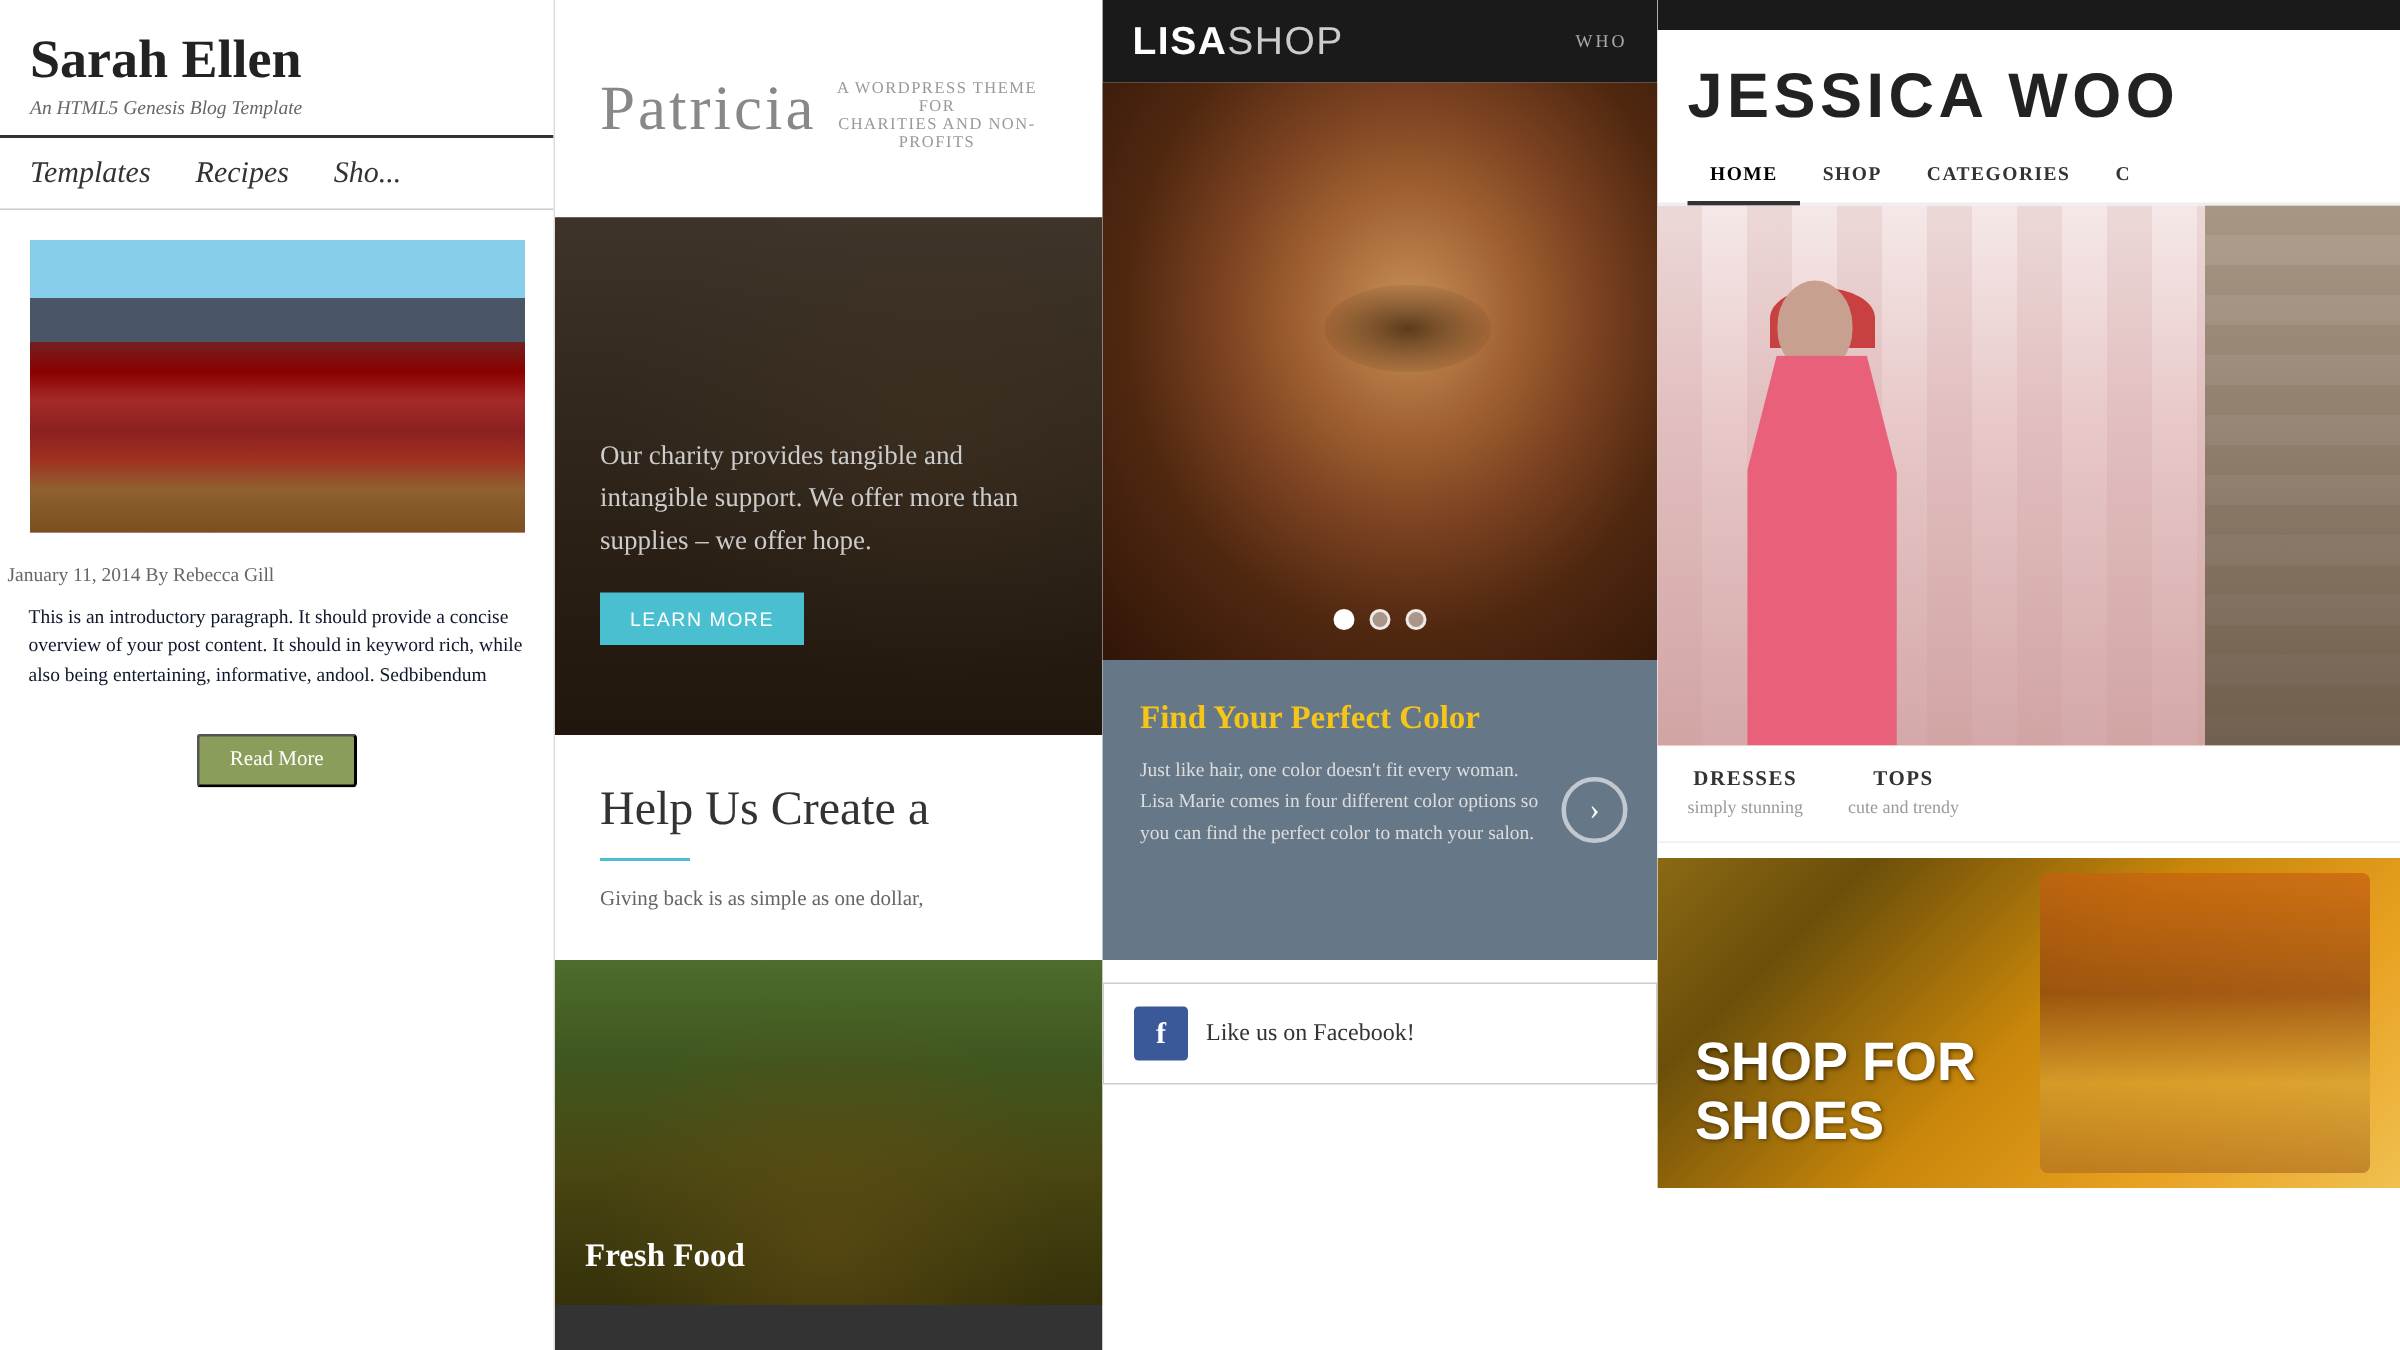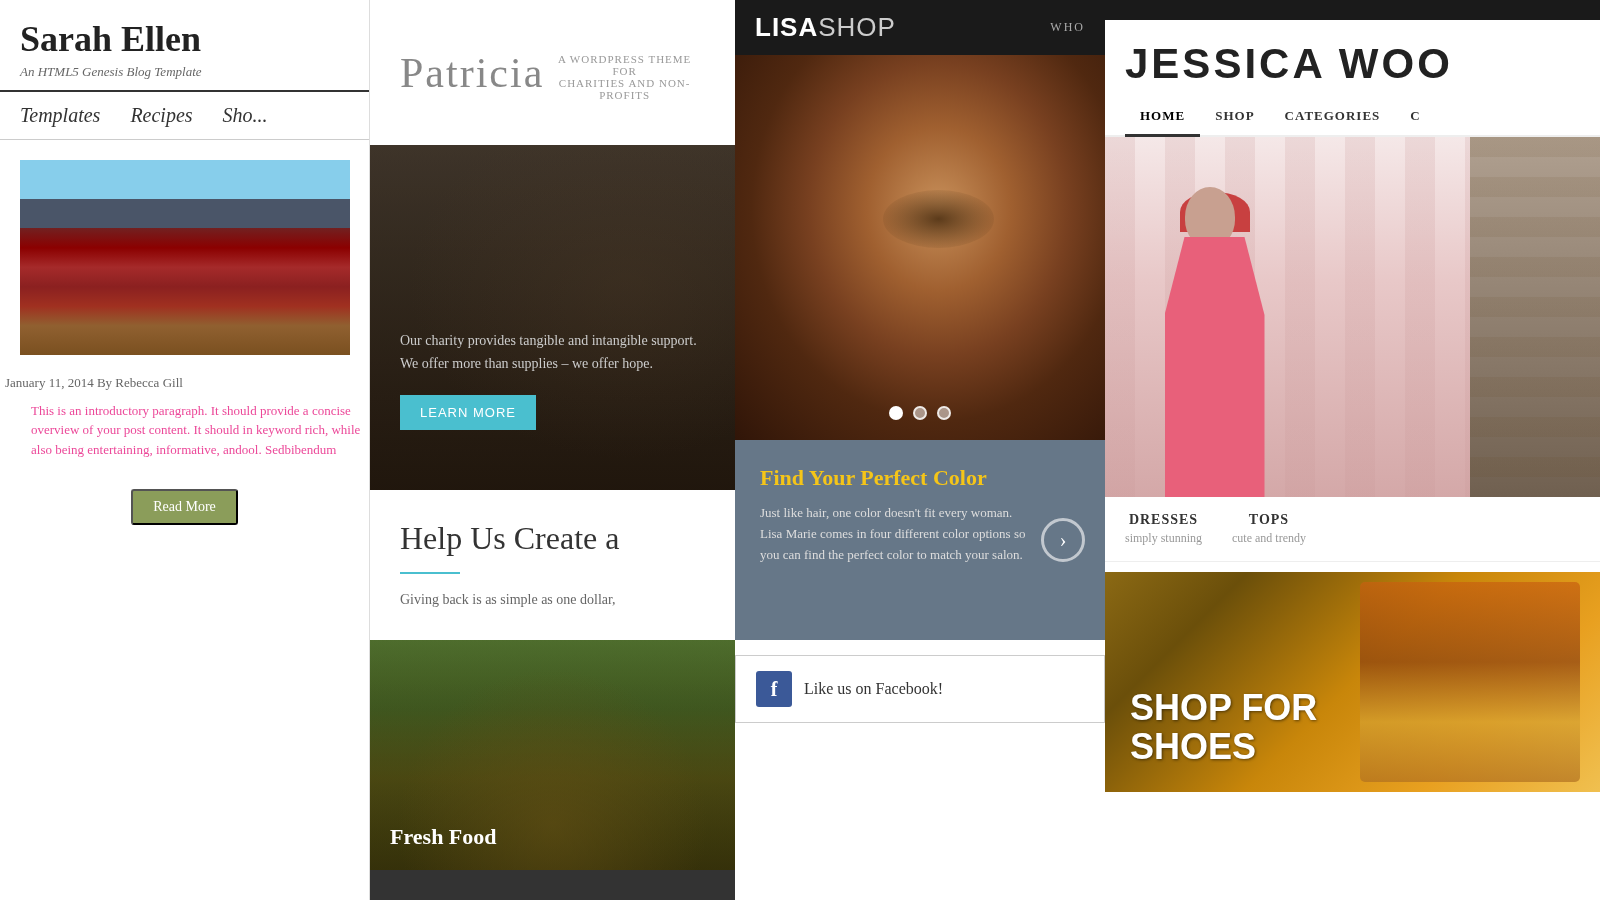--- a/index.html
+++ b/index.html
@@ -77,25 +77,24 @@
     .sarah-post-title {
       padding: 5px 5px;
       font-family: Georgia, serif;
       font-size: 22px;
       color: #333;
       font-style: italic;
       line-height: 1.3;
     }
 
     .sarah-post-excerpt {
-      padding: 5px 5px;
+      padding: 5px 19px;
       font-size: 13px;
-      color: #ec4899;
+      color: #0f172a;
       line-height: 1.5;
-      margin-left: 26px;
     }
 
     .sarah-read-more {
       display: inline-block;
       background: #8B9D5A;
       color: #fff;
       padding: 8px 20px;
       border-radius: 3px;
       font-size: 14px;
       margin: 10px 5px;
@@ -167,21 +166,21 @@
 
     .patricia-hero-title {
       font-family: Georgia, serif;
       font-size: 36px;
       color: #fff;
       margin-bottom: 12px;
       font-weight: bold;
     }
 
     .patricia-hero-desc {
-      font-size: 14px;
+      font-size: 18px;
       color: #ccc;
       line-height: 1.6;
       margin-bottom: 20px;
     }
 
     .patricia-btn {
       background: #4ABFCF;
       color: #fff;
       padding: 10px 20px;
       font-size: 13px;

